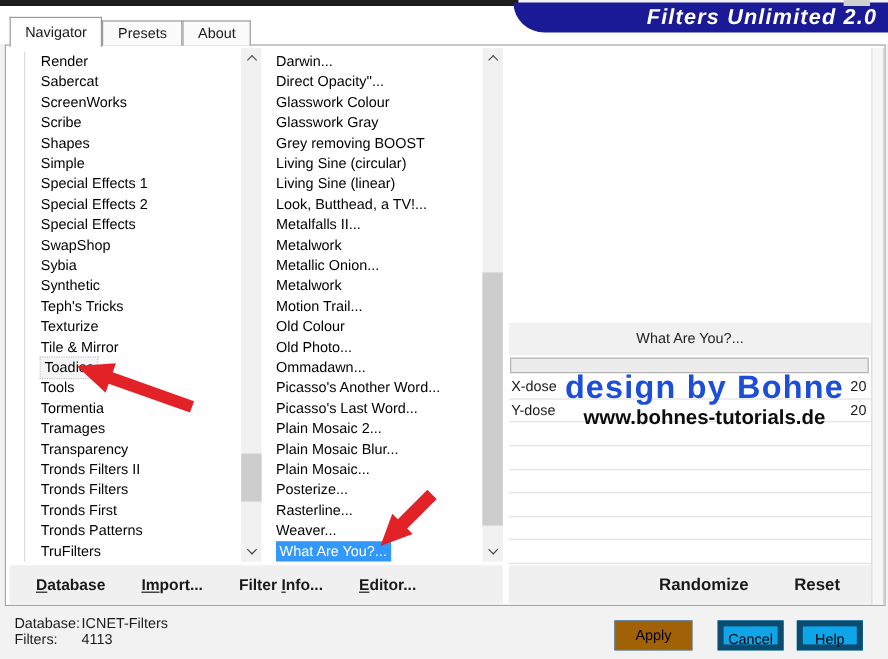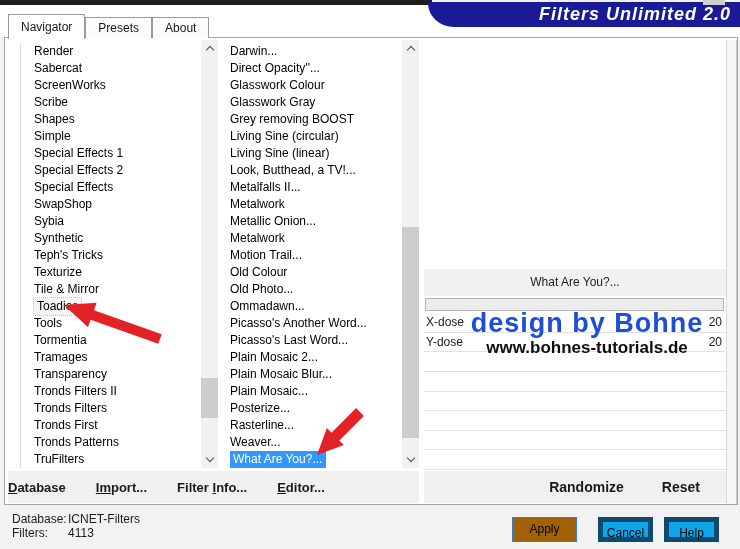--- a/index.html
+++ b/index.html
@@ -55,21 +55,21 @@
   .param-rows { position:absolute; left:424px; top:313px; width:302px; height:157px; display:flex; flex-direction:column; }
   .prow { flex:1; border-bottom:1px solid #e2e2e2; display:flex; justify-content:space-between;
           font-size:12px; color:#1a1a1a; align-items:center; padding:0 4px 0 2px; }
   .prow .val { text-align:right; }
 
   .watermark { position:absolute; left:424px; top:308px; width:302px; text-align:center; z-index:6; pointer-events:none; }
   .wm1 { font-size:27px; font-weight:bold; color:#1d4ed8; letter-spacing:1px; transform:translateX(12px); line-height:30px; }
   .wm2 { font-size:17px; font-weight:bold; color:#0d0d0d; transform:translateX(12px); line-height:19px; }
 
   .toolbar { position:absolute; left:8px; top:471px; width:411px; height:32px; background:#f0f0f0;
-             display:flex; align-items:center; gap:30px; }
+             display:flex; align-items:center; padding-left:22px; gap:30px; }
   .tbtn { font-size:13px; font-weight:bold; color:#1a1a1a; white-space:nowrap; cursor:default; }
   .tbtn .key { text-decoration:underline; }
 
   .param-band { position:absolute; left:424px; top:471px; width:302px; height:32px; background:#f0f0f0;
                 display:flex; align-items:center; justify-content:flex-end; gap:38px; padding-right:26px; }
   .pband-btn { font-size:14px; font-weight:bold; color:#1a1a1a; }
 
   .footer { position:absolute; left:0; top:506px; width:740px; height:43px; background:#f2f2f2; }
   .status { position:absolute; left:12px; top:6px; font-size:12px; color:#1c1c1c; }
   .status-row { display:flex; line-height:14px; }

